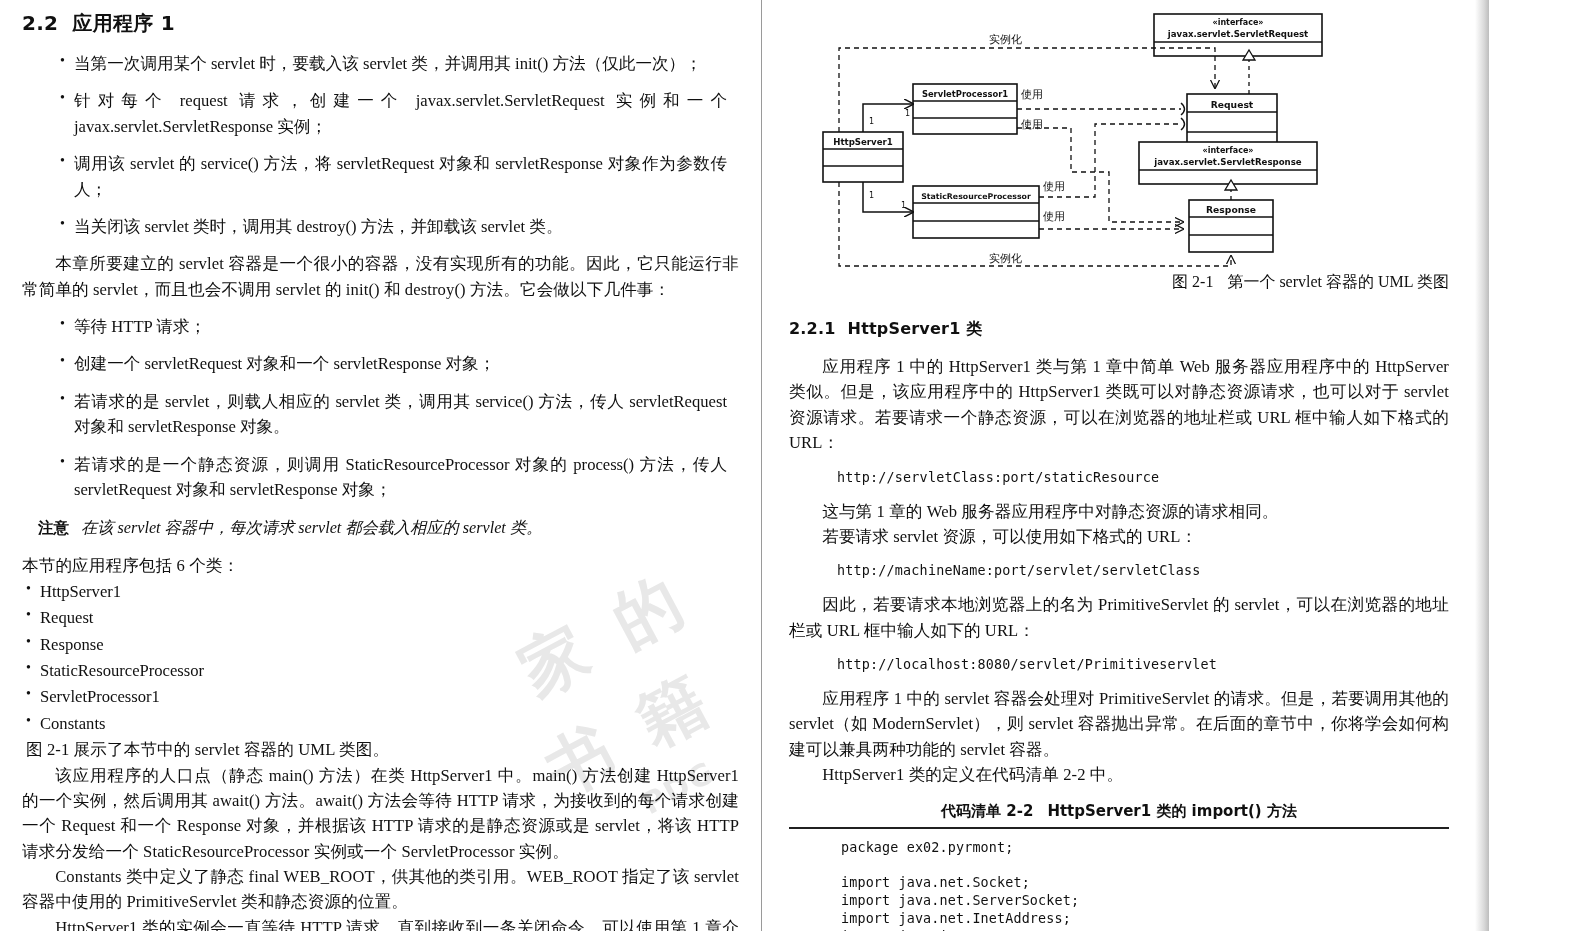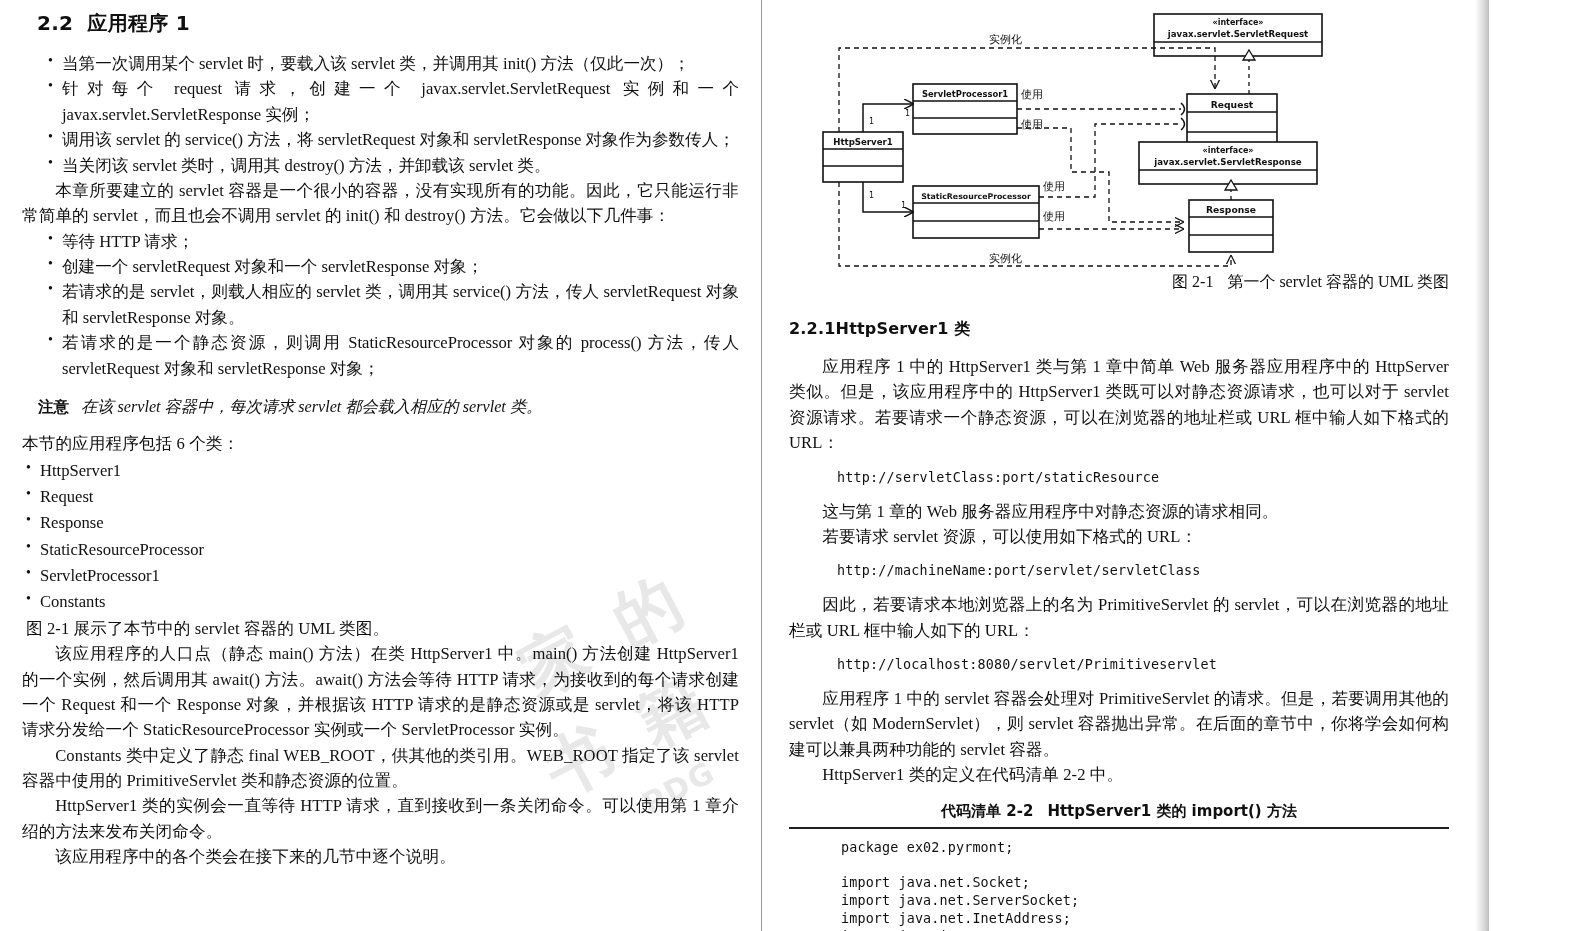--- a/index.html
+++ b/index.html
@@ -49,33 +49,33 @@
     width: 14px; height: 931px;
     background: linear-gradient(to right, rgba(255,255,255,0) 0%, #d9d9d9 65%, #bdbdbd 100%);
     z-index: 6;
   }
 
   
   h2.sec-title {
     font-family: "DejaVu Sans", "Liberation Sans", sans-serif;
     font-size: 20px;
     font-weight: bold;
-    margin: 10px 0 14px 15px;
+    margin: 10px 0 14px 0;
     letter-spacing: 0.3px;
   }
   h2.sec-title .num { margin-right: 14px; }
 
   h3.subsec-title {
     font-family: "DejaVu Sans", "Liberation Sans", sans-serif;
     font-size: 16px;
     font-weight: bold;
     margin: 26px 0 14px 0;
     letter-spacing: 0.2px;
   }
-  h3.subsec-title .num { }
+  h3.subsec-title .num { margin-right: 12px; }
 
   p.para {
     font-size: 16.6px;
     line-height: 1.53;
     margin: 0 0 0 0;
     text-align: justify;
     text-indent: 2em;
     text-justify: inter-character;
     letter-spacing: 0.1px;
   }
@@ -85,21 +85,21 @@
     list-style: none;
     margin: 0;
     padding: 0 0 0 26px;
   }
   ul.blist li {
     font-size: 16.6px;
     line-height: 1.53;
     position: relative;
     padding-left: 14px;
     text-align: justify;
-    margin: 0;
+    margin: 12px;
   }
   ul.blist li::before {
     content: "\2022";
     position: absolute;
     left: 0;
     top: -1px;
     font-size: 14px;
   }
   ul.blist.tight li { margin: 1px 0; }
 

